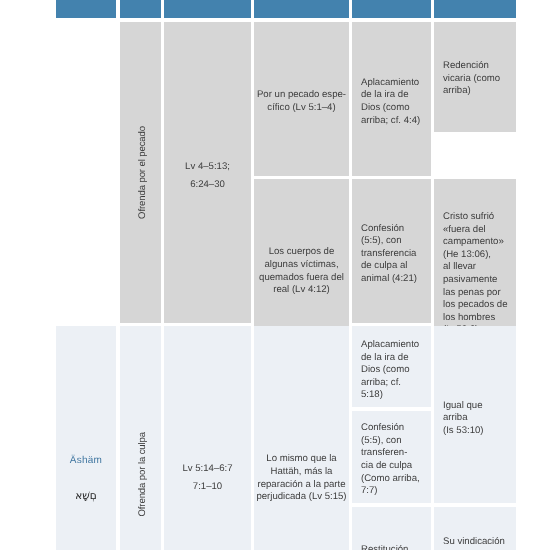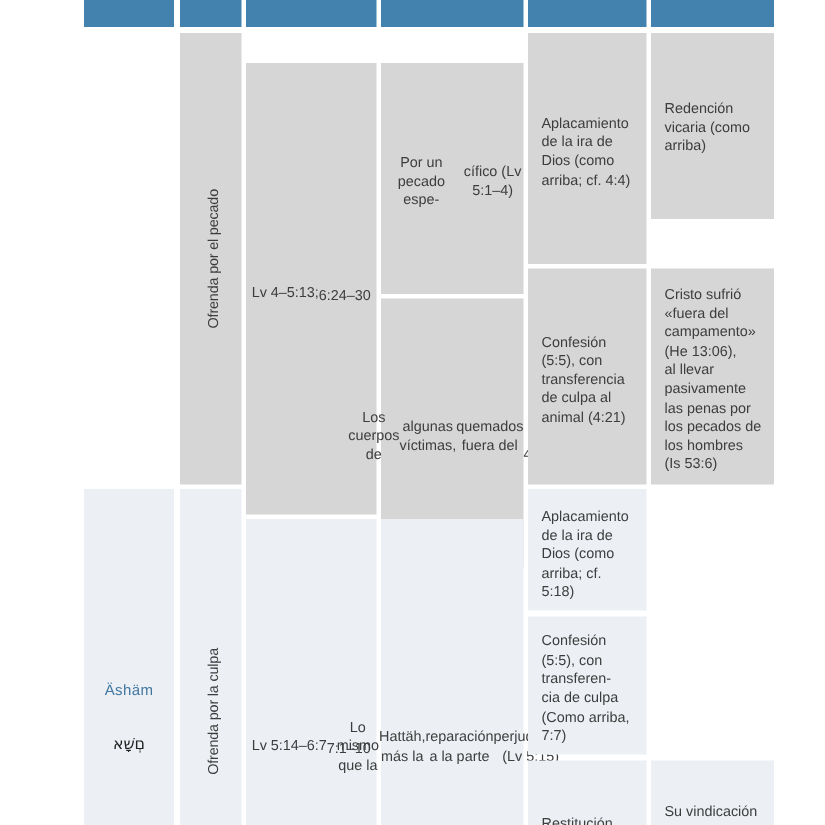--- a/index.html
+++ b/index.html
@@ -6,21 +6,21 @@
   html,body{margin:0;padding:0;background:#ffffff;width:550px;height:550px;overflow:hidden;}
   body{font-family:"Liberation Sans",sans-serif;-webkit-font-smoothing:antialiased;text-rendering:geometricPrecision;}
   #page{position:absolute;left:0;top:0;width:550px;height:550px;background:#fff;}
 
   .cell{position:absolute;box-sizing:border-box;font-size:9.6px;line-height:12.6px;color:#3d3d3d;}
   .hcell{position:absolute;background:#4382AE;top:-6px;height:24px;}
 
   .bandA{background:#d6d6d6;}
   .bandB{background:#ecf0f5;}
 
-  .ctr{display:flex;align-items:center;justify-content:center;text-align:center;margin-top:20px;}
+  .ctr{display:flex;flex-direction:column;align-items:center;justify-content:center;text-align:center;}
   .namecell{display:block;}
   .namecell .name{position:absolute;left:0;right:0;text-align:center;}
   .namecell .heb{position:absolute;left:0;right:0;text-align:center;}
   .lft{display:flex;flex-direction:column;justify-content:center;text-align:left;padding-left:9px;padding-right:4px;}
 
   .vwrap{display:flex;align-items:center;justify-content:center;padding-left:5px;}
   .vwrap span{writing-mode:vertical-rl;transform:rotate(180deg);white-space:nowrap;font-size:9.6px;color:#3d3d3d;letter-spacing:-0.12px;}
 
   .name{color:#4076a0;font-size:10px;letter-spacing:0.25px;}
   .heb{font-family:"DejaVu Sans",sans-serif;font-size:10.5px;color:#222;direction:rtl;unicode-bidi:isolate;}
@@ -67,26 +67,26 @@
     <span class="l">arriba; cf. 4:4)</span>
   </div>
   <div class="cell bandA lft" style="left:352px;top:179px;width:79px;height:144px;padding-top:6px">
     <span class="l">Confesión</span>
     <span class="l">(5:5), con</span>
     <span class="l">transferencia</span>
     <span class="l">de culpa al</span>
     <span class="l">animal (4:21)</span>
   </div>
 
-  <div class="cell bandA lft" style="left:434px;top:22px;width:82px;height:124px;padding-top:4px">
+  <div class="cell bandA lft" style="left:434px;top:22px;width:82px;height:110px;padding-top:4px">
     <span class="l">Redención</span>
     <span class="l">vicaria (como</span>
     <span class="l">arriba)</span>
   </div>
-  <div class="cell bandA lft" style="left:434px;top:179px;width:82px;height:144px;padding-top:6px">
+  <div class="cell bandA lft" style="left:434px;top:179px;width:82px;height:184px;padding-top:6px">
     <span class="l">Cristo sufrió</span>
     <span class="l">«fuera del</span>
     <span class="l">campamento»</span>
     <span class="l">(He 13:06),</span>
     <span class="l">al llevar</span>
     <span class="l">pasivamente</span>
     <span class="l">las penas por</span>
     <span class="l">los pecados de</span>
     <span class="l">los hombres</span>
     <span class="l">(Is 53:6)</span>
@@ -125,17 +125,22 @@
     <span class="l">(5:5), con</span>
     <span class="l">transferen-</span>
     <span class="l">cia de culpa</span>
     <span class="l">(Como arriba,</span>
     <span class="l">7:7)</span>
   </div>
   <div class="cell bandB lft" style="left:352px;top:507px;width:79px;height:87px">
     <span class="l">Restitución</span>
   </div>
 
+  <div class="cell bandB lft" style="left:434px;top:326px;width:82px;height:177px;padding-top:8px">
+    <span class="l">Igual que</span>
+    <span class="l">arriba</span>
+    <span class="l">(Is 53:10)</span>
+  </div>
   <div class="cell bandB lft" style="left:434px;top:507px;width:82px;height:71px">
     <span class="l">Su vindicación</span>
   </div>
 
 </div>
 
 </body></html>

